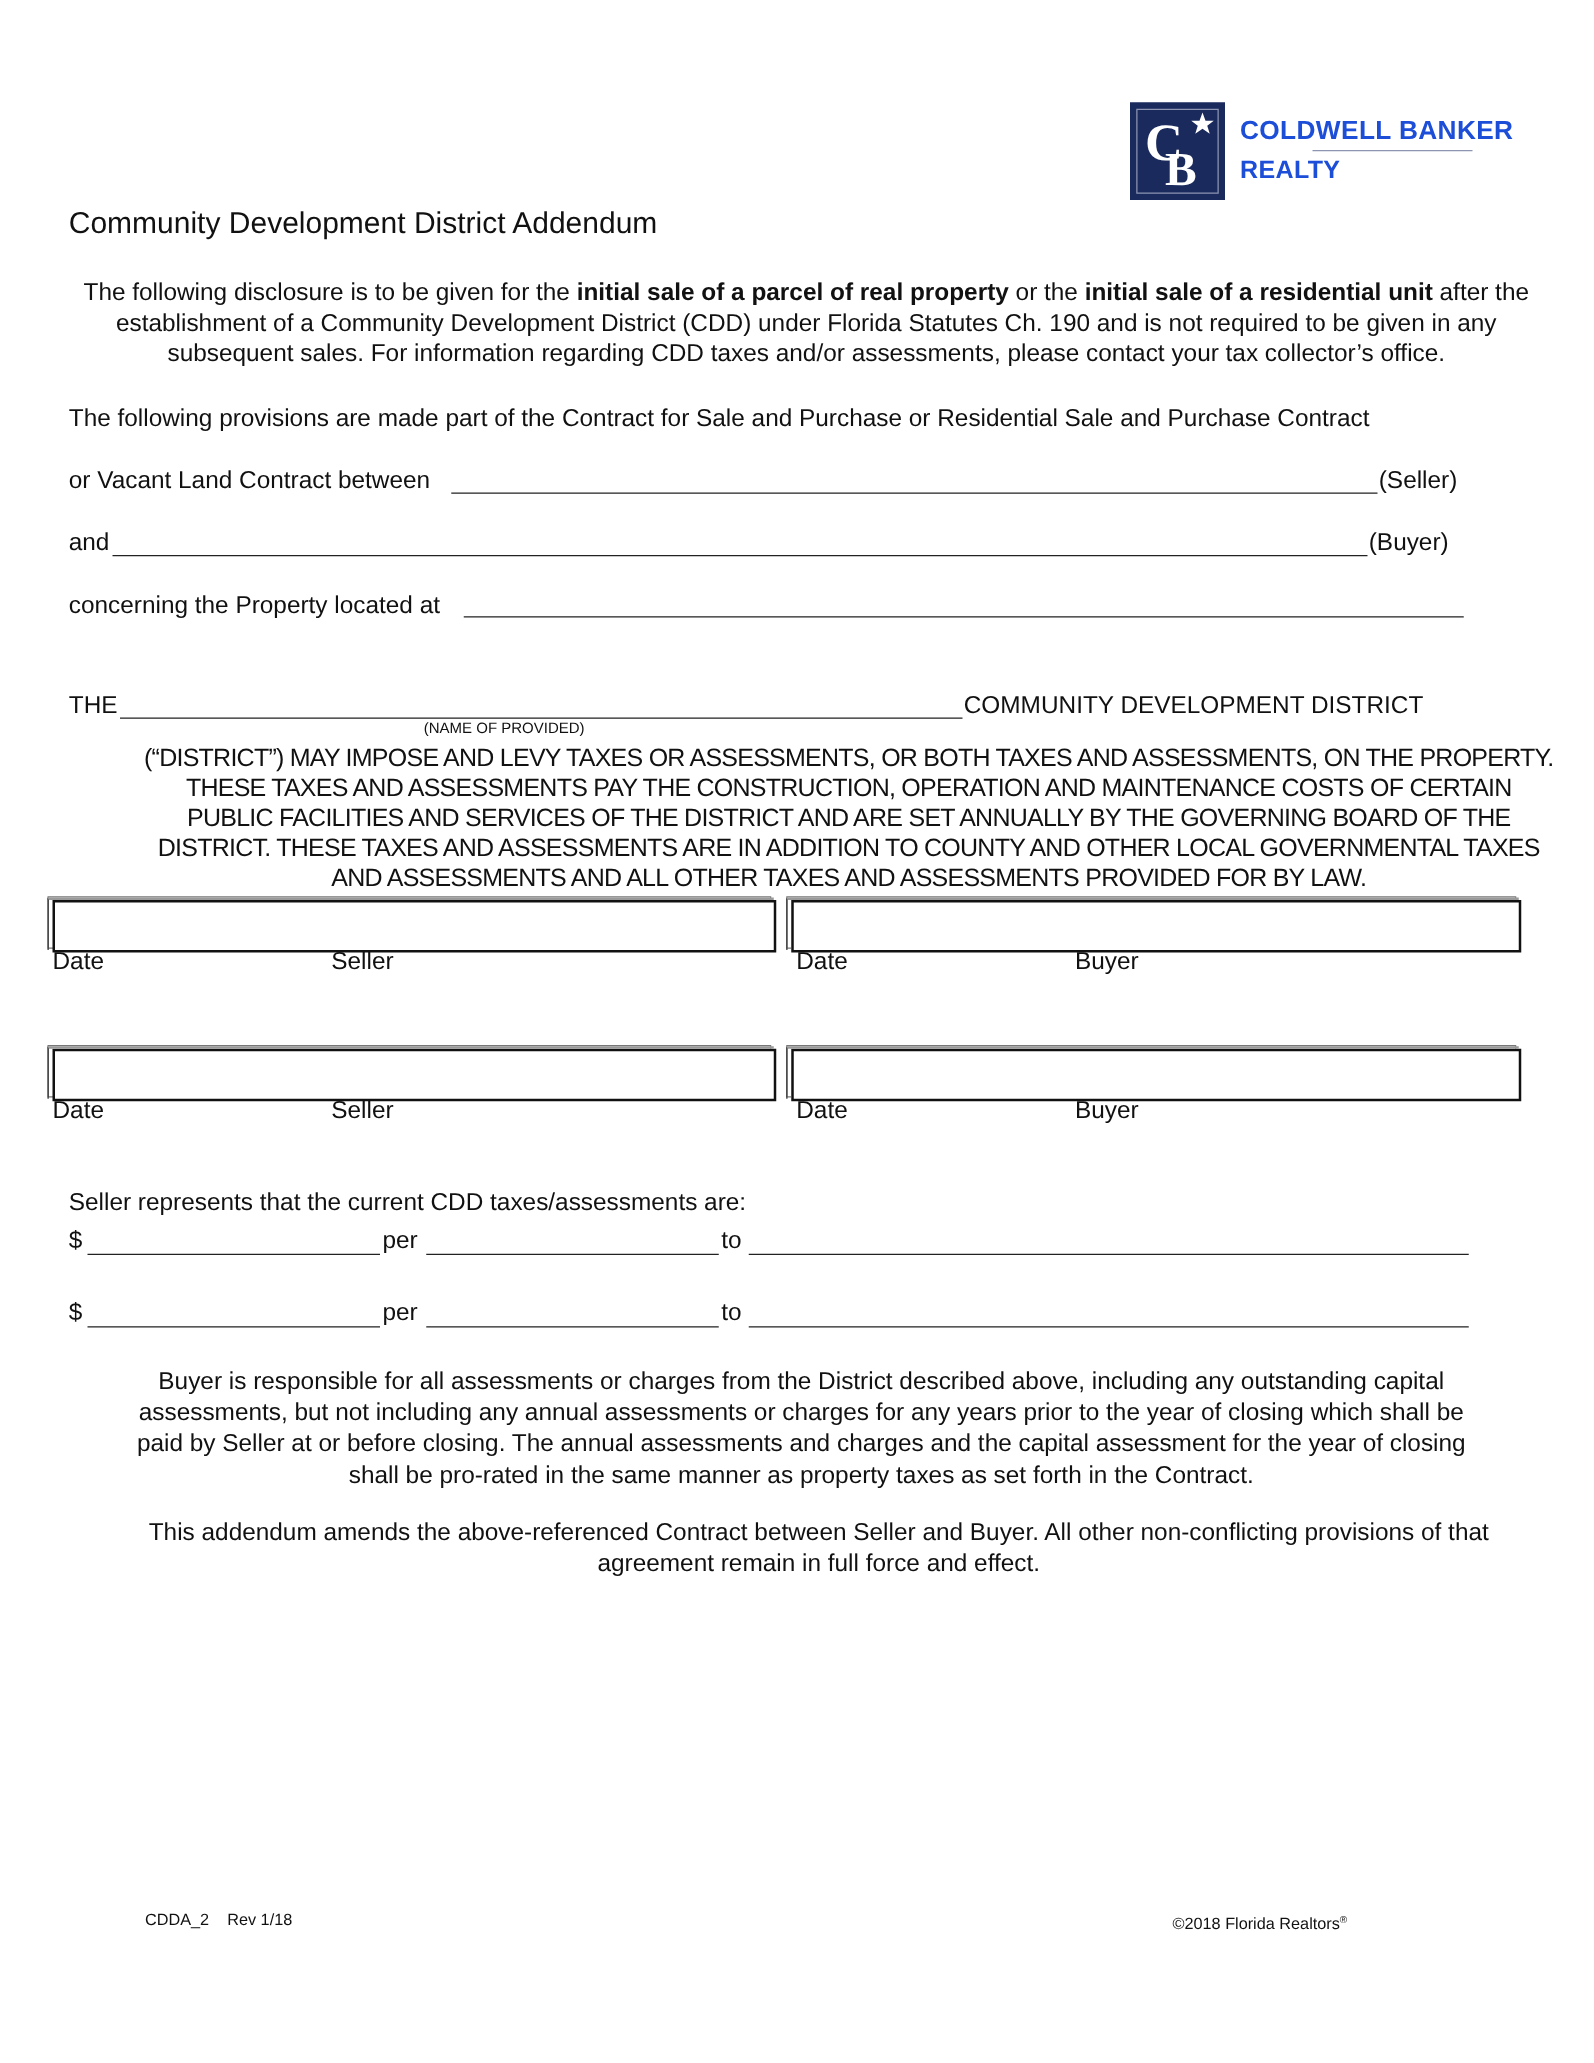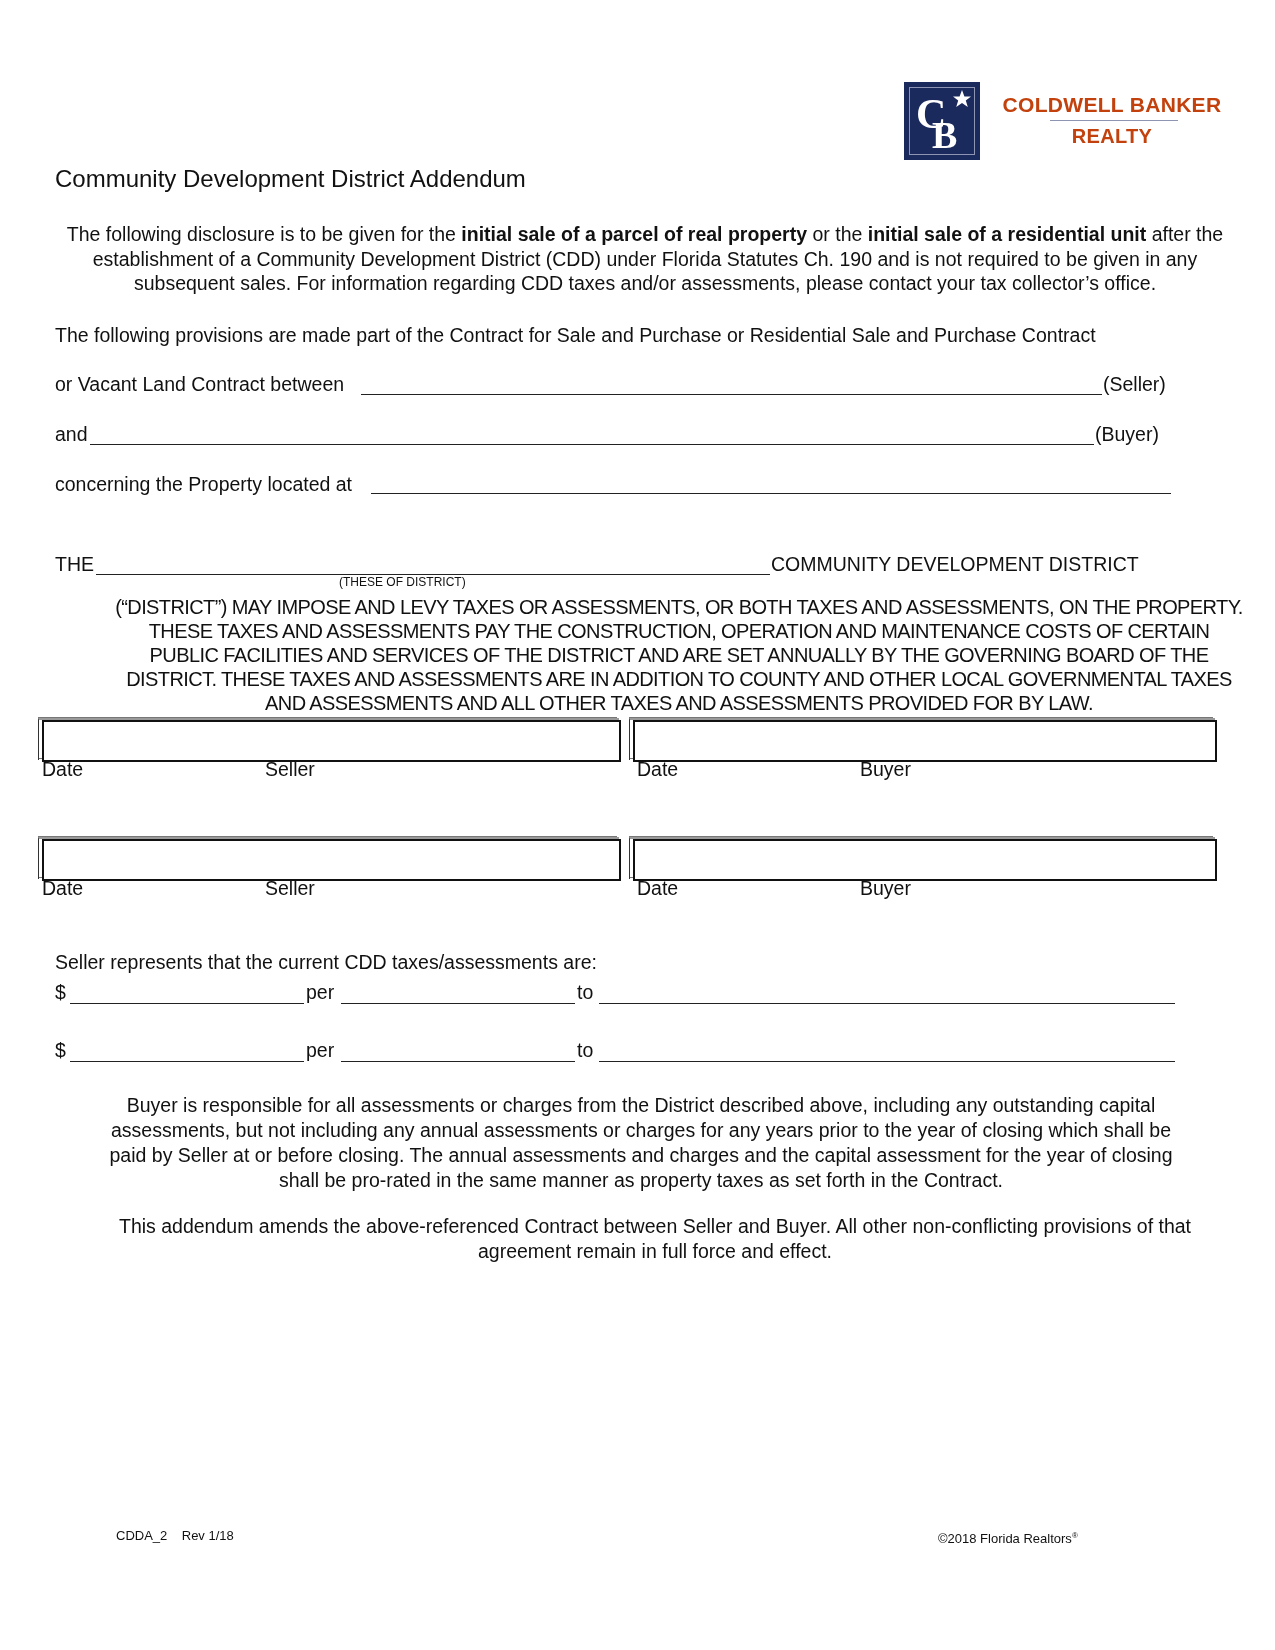--- a/index.html
+++ b/index.html
@@ -14,22 +14,22 @@
   
   .logo-box {
     position: absolute; left: 904px; top: 82px; width: 76px; height: 78px;
     background: #1b2a5c; box-sizing: border-box; border: 2px solid #1b2a5c;
   }
   .logo-inner {
     position: absolute; left: 3px; top: 3px; right: 3px; bottom: 3px;
     border: 1px solid #8d95b3;
   }
   .logo-text {
-    position: absolute; left: 992px; width: 240px; text-align: center;
-    color: #c2410c; font-weight: bold; letter-spacing: 0.3px;
+    position: absolute; left: 992px; width: 240px; text-align: left;
+    color: #1d4ed8; font-weight: bold; letter-spacing: 0.3px;
   }
   .logo-rule {
     position: absolute; left: 1050px; top: 120px; width: 128px; height: 0;
     border-top: 1.5px solid #8d95b3;
   }
 
   .title { left: 55px; top: 165px; font-size: 24px; line-height: 28px; }
 
   .disclosure {
     left: 55px; top: 222px; width: 1180px; font-size: 19.5px; line-height: 24.5px;
@@ -96,21 +96,21 @@
 <div class="abs txt" style="left:55px;top:472px;">concerning the Property located at</div>
 <div class="line" style="left:371px;top:493px;width:800px;">
   <span class="abs txt" style="left:6px;top:-22px;"></span>
 </div>
 
 <div class="abs txt" style="left:55px;top:552px;">THE</div>
 <div class="line" style="left:96px;top:574px;width:674px;">
   <span class="abs txt" style="left:6px;top:-22px;"></span>
 </div>
 <div class="abs txt" style="left:771px;top:552px;">COMMUNITY DEVELOPMENT DISTRICT</div>
-<div class="abs small" style="left:339px;top:575px;">(THESE OF DISTRICT)</div>
+<div class="abs small" style="left:339px;top:575px;">(NAME OF PROVIDED)</div>
 
 <div class="abs caps">(“DISTRICT”) MAY IMPOSE AND LEVY TAXES OR ASSESSMENTS, OR BOTH TAXES AND ASSESSMENTS, ON THE PROPERTY.
 THESE TAXES AND ASSESSMENTS PAY THE    CONSTRUCTION, OPERATION AND MAINTENANCE COSTS OF CERTAIN
 PUBLIC FACILITIES AND SERVICES OF THE DISTRICT AND ARE SET ANNUALLY BY THE    GOVERNING BOARD OF THE
 DISTRICT. THESE TAXES AND ASSESSMENTS ARE IN ADDITION TO COUNTY AND OTHER LOCAL GOVERNMENTAL TAXES
 AND   ASSESSMENTS AND ALL OTHER TAXES AND ASSESSMENTS PROVIDED FOR BY LAW.</div>
 
 <div class="sigbox" style="left:42px;top:720px;width:579px;"></div>
 <div class="sigbox" style="left:633px;top:720px;width:584px;"></div>
 <div class="abs siglabel" style="left:42px;top:758px;">Date</div>

